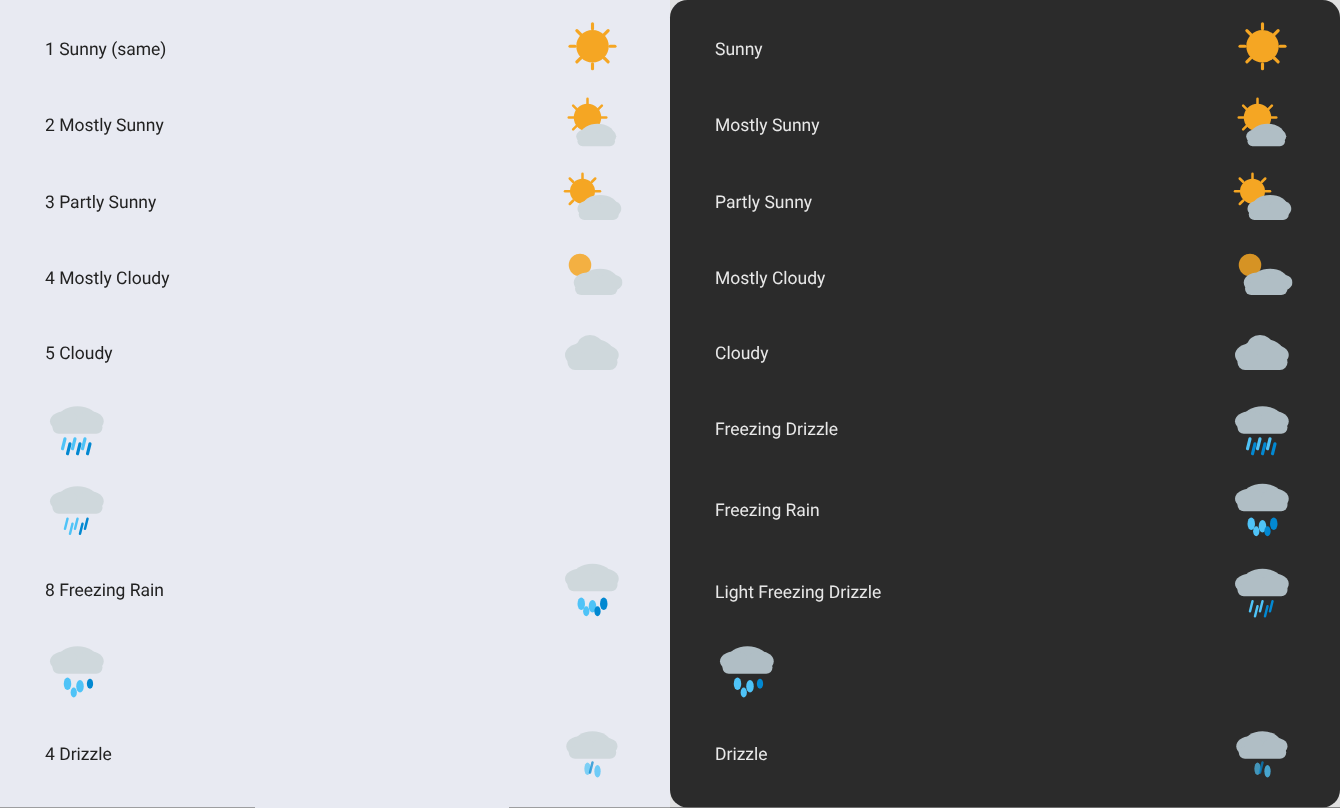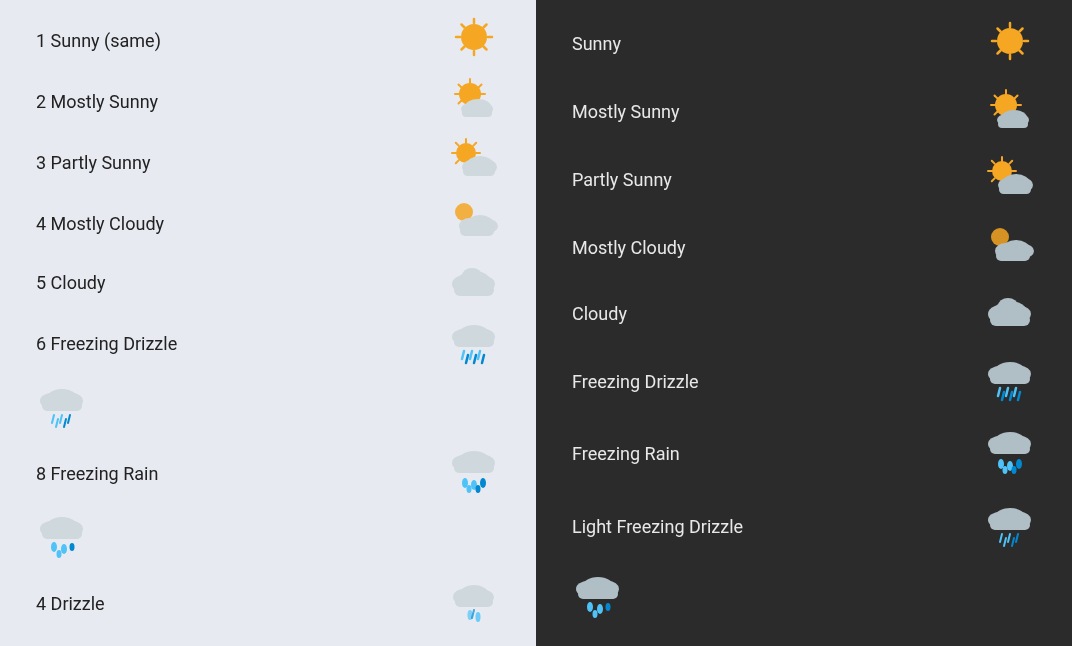--- a/index.html
+++ b/index.html
@@ -22,30 +22,31 @@
       padding: 10px 20px;
       display: flex;
       flex-direction: column;
       justify-content: flex-start;
     }
     .panel-light {
       background: #e8eaf2;
     }
     .panel-dark {
       background: #2b2b2b;
+      border-radius: 14px;
     }
     .weather-row {
       display: flex;
       align-items: center;
       justify-content: space-between;
       padding: 10px 16px;
       min-height: 58px;
     }
     .weather-label {
-      font-size: 18px;
+      font-size: 14px;
       font-weight: 400;
     }
     .panel-light .weather-label {
       color: #222;
     }
     .panel-dark .weather-label {
       color: #e8e8e8;
     }
     .weather-icon {
       font-size: 36px;
@@ -129,21 +130,20 @@
         <span class="weather-label">5 Cloudy</span>
         <span class="weather-icon"><svg viewBox="0 0 48 40" width="48" height="40">
       <ellipse cx="24" cy="22" rx="17" ry="11" fill="#cfd8dc"></ellipse>
       <ellipse cx="14" cy="24" rx="12" ry="9" fill="#cfd8dc"></ellipse>
       <ellipse cx="34" cy="24" rx="11" ry="8" fill="#cfd8dc"></ellipse>
       <rect x="4" y="24" width="40" height="12" rx="6" fill="#cfd8dc"></rect>
       <ellipse cx="22" cy="16" rx="10" ry="8" fill="#cfd8dc"></ellipse>
     </svg></span>
       </div>
       <div class="weather-row">
-        <span class="weather-label">6 Freezing Drizzle</span>
         <span class="weather-icon"><svg viewBox="0 0 52 48" width="52" height="48">
       <ellipse cx="26" cy="18" rx="16" ry="10" fill="#cfd8dc"></ellipse>
       <ellipse cx="16" cy="20" rx="12" ry="8" fill="#cfd8dc"></ellipse>
       <ellipse cx="36" cy="20" rx="11" ry="8" fill="#cfd8dc"></ellipse>
       <rect x="6" y="20" width="40" height="10" rx="5" fill="#cfd8dc"></rect>
       <line x1="16" y1="34" x2="14" y2="42" stroke="#4fc3f7" stroke-width="2.5" stroke-linecap="round"></line>
       <line x1="24" y1="34" x2="22" y2="42" stroke="#4fc3f7" stroke-width="2.5" stroke-linecap="round"></line>
       <line x1="32" y1="34" x2="30" y2="42" stroke="#4fc3f7" stroke-width="2.5" stroke-linecap="round"></line>
       <line x1="20" y1="38" x2="18" y2="46" stroke="#0288d1" stroke-width="2.5" stroke-linecap="round"></line>
       <line x1="28" y1="38" x2="26" y2="46" stroke="#0288d1" stroke-width="2.5" stroke-linecap="round"></line>
@@ -327,14 +327,26 @@
       <ellipse cx="26" cy="16" rx="16" ry="10" fill="#b0bec5"></ellipse>
       <ellipse cx="16" cy="18" rx="12" ry="8" fill="#b0bec5"></ellipse>
       <ellipse cx="36" cy="18" rx="11" ry="8" fill="#b0bec5"></ellipse>
       <rect x="6" y="18" width="40" height="10" rx="5" fill="#b0bec5"></rect>
       <ellipse cx="18" cy="36" rx="3" ry="5" fill="#4fc3f7"></ellipse>
       <ellipse cx="28" cy="38" rx="3" ry="5" fill="#4fc3f7"></ellipse>
       <ellipse cx="36" cy="36" rx="2.5" ry="4" fill="#0288d1"></ellipse>
       <ellipse cx="23" cy="43" rx="2.5" ry="4" fill="#4fc3f7"></ellipse>
     </svg></span>
       </div>
+      <div class="weather-row">
+        <span class="weather-label">Drizzle</span>
+        <span class="weather-icon"><svg viewBox="0 0 48 48" width="48" height="48">
+      <ellipse cx="24" cy="18" rx="15" ry="10" fill="#b0bec5"></ellipse>
+      <ellipse cx="14" cy="20" rx="11" ry="8" fill="#b0bec5"></ellipse>
+      <ellipse cx="34" cy="20" rx="10" ry="7" fill="#b0bec5"></ellipse>
+      <rect x="5" y="20" width="38" height="10" rx="5" fill="#b0bec5"></rect>
+      <ellipse cx="20" cy="38" rx="2.5" ry="5" fill="#4fc3f7" opacity="0.7"></ellipse>
+      <ellipse cx="28" cy="40" rx="2.5" ry="5" fill="#4fc3f7" opacity="0.8"></ellipse>
+      <line x1="24" y1="33" x2="22" y2="41" stroke="#0288d1" stroke-width="2" stroke-linecap="round" opacity="0.7"></line>
+    </svg></span>
+      </div>
     </div>
   </div>
 
 </body></html>

